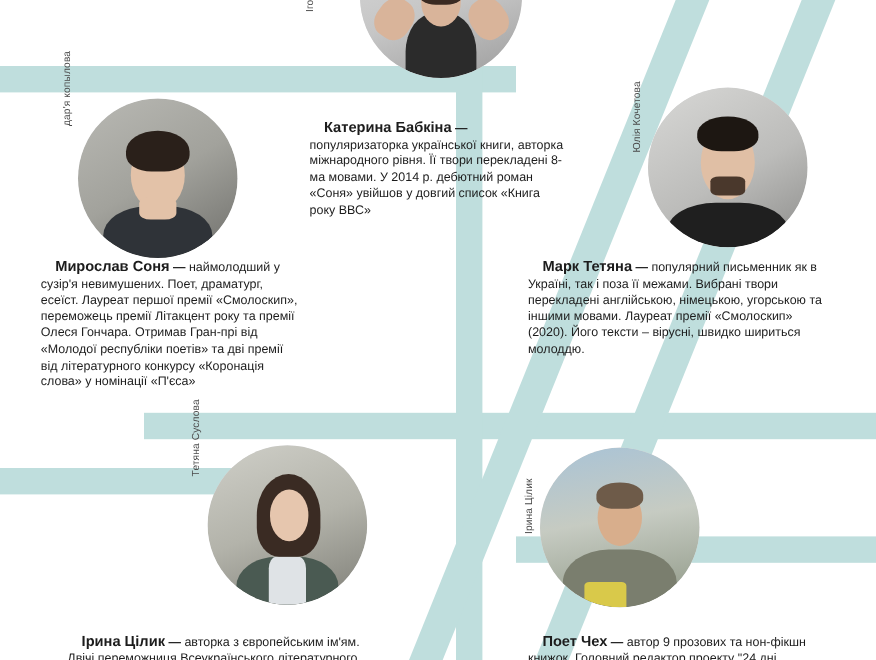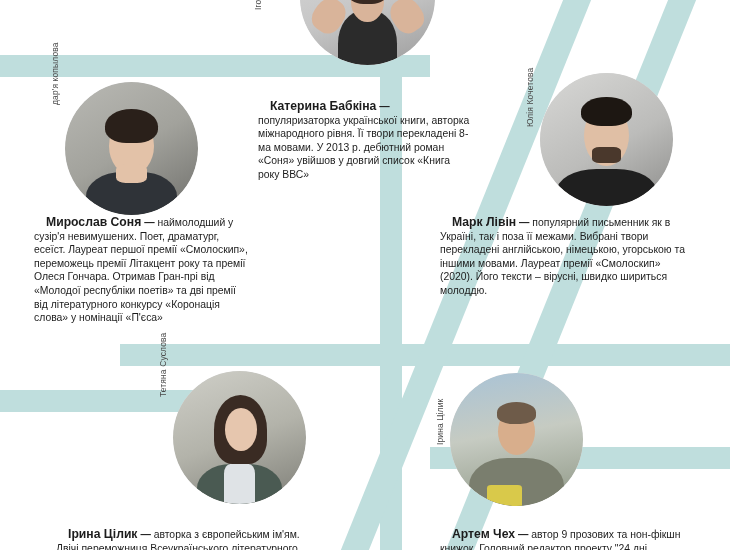--- a/index.html
+++ b/index.html
@@ -131,21 +131,21 @@
     <div class="p-hair" style="left:35%; top:33%; width:30%; height:22%; background:#3a2a22;"></div>
     <div class="p-figure" style="left:10%; top:50%; width:22%; height:26%; background:#d9b49a; transform:rotate(35deg);"></div>
     <div class="p-figure" style="left:68%; top:50%; width:22%; height:26%; background:#d9b49a; transform:rotate(-35deg);"></div>
   </div>
 </div>
 <div class="credit" style="left:253px; top:10px;">Ігор Бердник</div>
 
 <div class="bio" style="left:258px; top:100px; width:212px;">
   <span class="name">Катерина Бабкіна</span>
   <span class="dash">—</span>
-  <span>популяризаторка української книги, авторка міжнародного рівня. Її твори перекладені 8-ма мовами. У 2013 р. дебютний роман «Соня» увійшов у довгий список «Книга року ВВС»</span>
+  <span>популяризаторка української книги, авторка міжнародного рівня. Її твори перекладені 8-ма мовами. У 2014 р. дебютний роман «Соня» увійшов у довгий список «Книга року ВВС»</span>
 </div>
 
 <div class="photo" style="left:65px; top:82px; width:133px; height:133px;">
   <div class="inner">
     <div class="p-bg" style="background:linear-gradient(150deg,#b9b9b4 0%,#a2a29c 50%,#6f6f6b 100%);"></div>
     <div class="p-body" style="left:16%; top:68%; width:68%; height:46%; background:#2f3338;"></div>
     <div class="p-head" style="left:33%; top:26%; width:34%; height:44%; background:#e3c2a8;"></div>
     <div class="p-hair" style="left:30%; top:20%; width:40%; height:26%; background:#2a201a;"></div>
     <div class="p-figure" style="left:38%; top:62%; width:24%; height:14%; background:#e3c2a8; border-radius:30%;"></div>
   </div>
@@ -163,21 +163,21 @@
     <div class="p-bg" style="background:linear-gradient(150deg,#d8d8d6 0%,#bcbcba 55%,#8c8c8a 100%);"></div>
     <div class="p-body" style="left:12%; top:72%; width:76%; height:44%; background:#1f1f1f;"></div>
     <div class="p-head" style="left:33%; top:24%; width:34%; height:46%; background:#e0bfa5;"></div>
     <div class="p-hair" style="left:31%; top:18%; width:38%; height:22%; background:#1d1712;"></div>
     <div class="p-figure" style="left:39%; top:56%; width:22%; height:12%; background:#4a382c; border-radius:25%;"></div>
   </div>
 </div>
 <div class="credit" style="left:525px; top:127px;">Юлія Кочетова</div>
 
 <div class="bio" style="left:440px; top:216px; width:248px;">
-  <span class="name">Марк Лівін</span>
+  <span class="name">Марк Тетяна</span>
   <span class="dash">—</span>
   <span>популярний письменник як в Україні, так і поза її межами. Вибрані твори перекладені англійською, німецькою, угорською та іншими мовами. Лауреат премії «Смолоскип» (2020). Його тексти – вірусні, швидко шириться молоддю.</span>
 </div>
 
 <div class="photo" style="left:173px; top:371px; width:133px; height:133px;">
   <div class="inner">
     <div class="p-bg" style="background:linear-gradient(160deg,#cfcfc8 0%,#b3b3aa 50%,#7d7d76 100%);"></div>
     <div class="p-body" style="left:18%; top:70%; width:64%; height:46%; background:#4a5a52;"></div>
     <div class="p-figure" style="left:38%; top:70%; width:24%; height:36%; background:#dfe3e6; border-radius:20%;"></div>
     <div class="p-head" style="left:38%; top:26%; width:26%; height:36%; background:#e6c6ae;"></div>
@@ -198,16 +198,16 @@
     <div class="p-bg" style="background:linear-gradient(170deg,#a9c3d6 0%,#c6cbc2 45%,#8d9684 100%);"></div>
     <div class="p-body" style="left:14%; top:64%; width:72%; height:52%; background:#7a7e6e;"></div>
     <div class="p-head" style="left:36%; top:26%; width:28%; height:36%; background:#d8ae8c;"></div>
     <div class="p-hair" style="left:35%; top:22%; width:30%; height:16%; background:#6e5b49;"></div>
     <div class="p-figure" style="left:28%; top:84%; width:26%; height:20%; background:#d9c94a; border-radius:12%;"></div>
   </div>
 </div>
 <div class="credit" style="left:435px; top:445px;">Ірина Цілик</div>
 
 <div class="bio" style="left:440px; top:528px; width:265px;">
-  <span class="name">Артем Чех</span>
+  <span class="name">Поет Чех</span>
   <span class="dash">—</span>
   <span>автор 9 прозових та  нон-фікшн книжок. Головний редактор проекту "24 дні</span>
 </div>
 
 </body></html>

